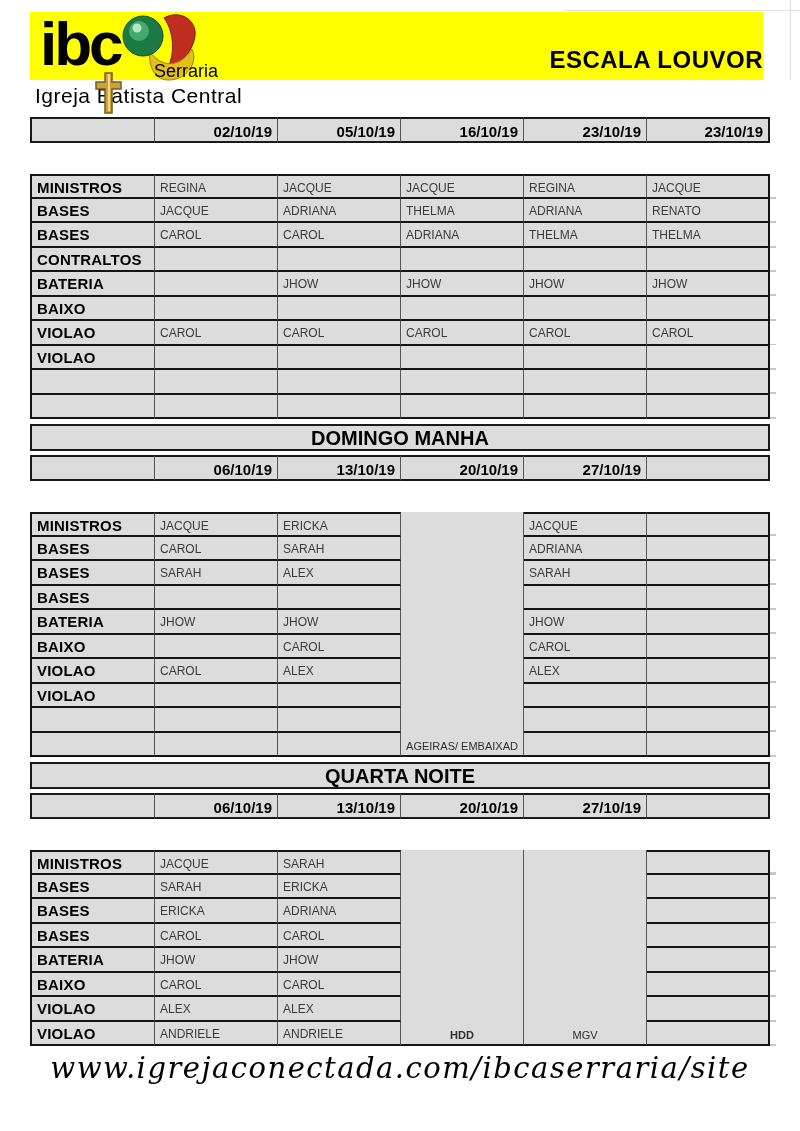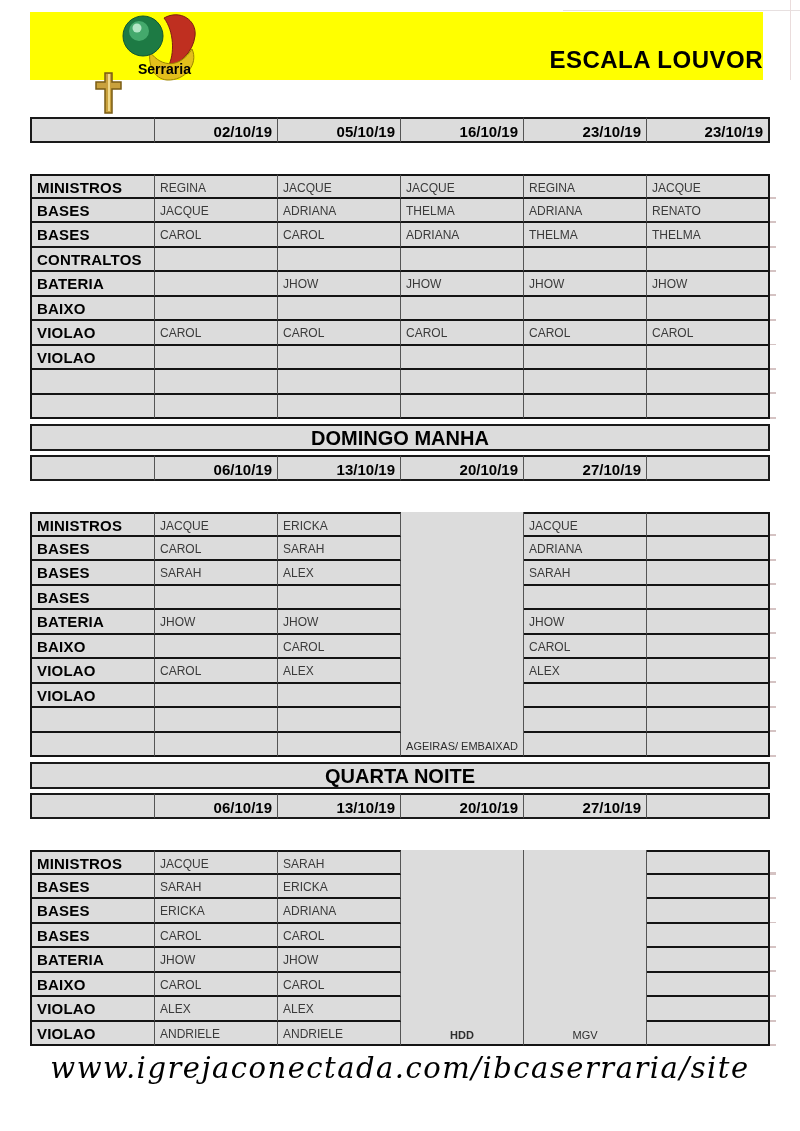--- a/index.html
+++ b/index.html
@@ -10,21 +10,21 @@
     overflow: hidden;
   }
   
   .header { position: relative; height: 113px; }
   .yellow-band { position:absolute; left:30px; top:12px; width:733px; height:68px; }
   .escala-title { position:absolute; left:30px; top:46px; width:733px; text-align:right;
     font-size:24px; font-weight:bold; letter-spacing:0.5px; }
   .ibc-text { position:absolute; left:40px; top:10px; font-size:62px; font-weight:bold;
     letter-spacing:-3px; line-height:1.1; }
   .heart { position:absolute; left:122px; top:12px; }
-  .serraria { position:absolute; left:138px; top:61px; font-size:14px; font-weight:bold; }
+  .serraria { position:absolute; left:154px; top:61px; font-size:18px; font-weight:normal; }
   .cross { position:absolute; left:95px; top:72px; z-index:3; }
   .org-name { position:absolute; left:35px; top:84px; font-size:21px; letter-spacing:0.5px; }
   .hairline-h { position:absolute; left:563px; top:10px; width:237px; height:1px; background:#e7e0e0; }
   .hairline-v { position:absolute; left:790px; top:0; width:1px; height:80px; background:#eadcdc; }
 
   
   .sheet { margin-left:30px; width:740px; }
   .band { height:27px; background:#dcdcdc; border:2px solid #1a1a1a;
     text-align:center; font-weight:bold; font-size:20px; line-height:24px; }
   .g1 { height:4px; } .g2 { height:31px; } .gsec { height:5px; }
@@ -55,32 +55,34 @@
     letter-spacing:1.5px; white-space:nowrap; }
 </style>
 </head>
 <body>
 
 <div class="header">
   <div class="hairline-h"></div>
   <div class="hairline-v"></div>
   <div class="yellow-band" style="background:#ffff00;"></div>
   <div class="escala-title">ESCALA LOUVOR</div>
+  <div class="ibc-text">ibc</div>
   <svg class="heart" width="80" height="70" viewBox="0 0 80 70">
     <path d="M42,6 C58,-3 75,8 73,24 C71,40 58,52 46,55 C53,42 52,19 42,6 Z" fill="#bf2f20" stroke="#7e1d12" stroke-width="1"></path>
     <path d="M28,40 C40,56 58,56 70,37 C77,52 63,69 45,68 C32,67 26,53 28,40 Z" fill="#e3bf1b" stroke="#9c8400" stroke-width="1"></path>
     <circle cx="21" cy="24" r="20" fill="#1d7a44" stroke="#115531" stroke-width="1"></circle>
     <circle cx="17" cy="19" r="10" fill="#4fb577" opacity="0.8"></circle>
     <circle cx="15" cy="16" r="4.5" fill="#bfeccf" opacity="0.9"></circle>
   </svg>
   <div class="serraria">Serraria</div>
   <svg class="cross" width="27" height="42" viewBox="0 0 27 42">
     <path d="M10,1 L17,1 L17,10 L26,10 L26,17 L17,17 L17,41 L10,41 L10,17 L1,17 L1,10 L10,10 Z" fill="#c9a13d" stroke="#7a5c14" stroke-width="1.5"></path>
     <path d="M13,3 L14,3 L14,39" stroke="#f0d98a" stroke-width="2" fill="none"></path>
   </svg>
+  <div class="org-name">Igreja Batista Central</div>
 </div>
 
 <div class="sheet">
 
   <div>
     <div class="g1"></div>
     <div class="date-row">
         <div class="dcell first"></div>
         <div class="dcell">02/10/19</div>
         <div class="dcell">05/10/19</div>

